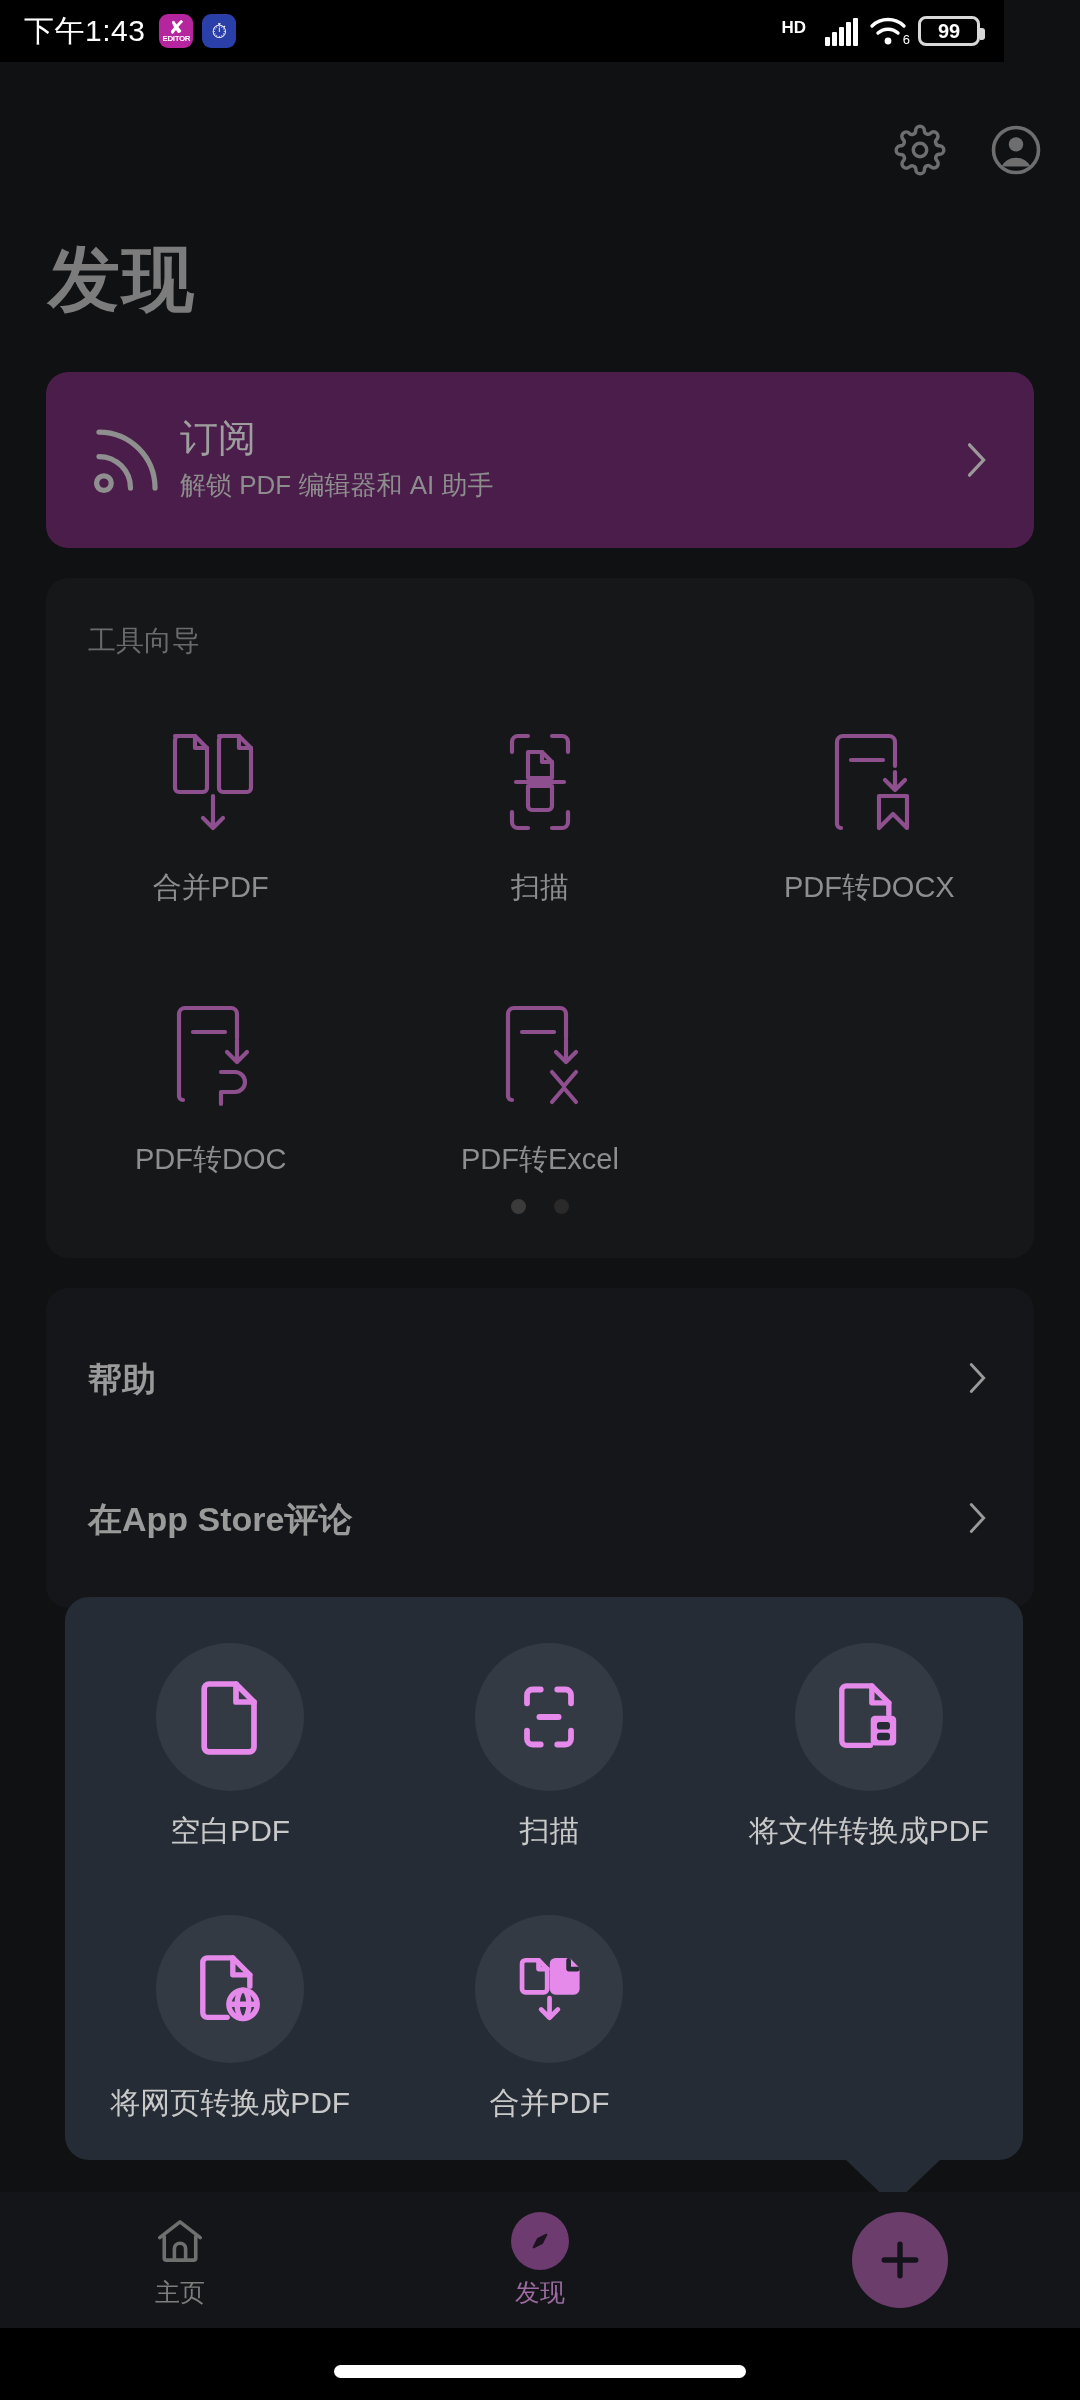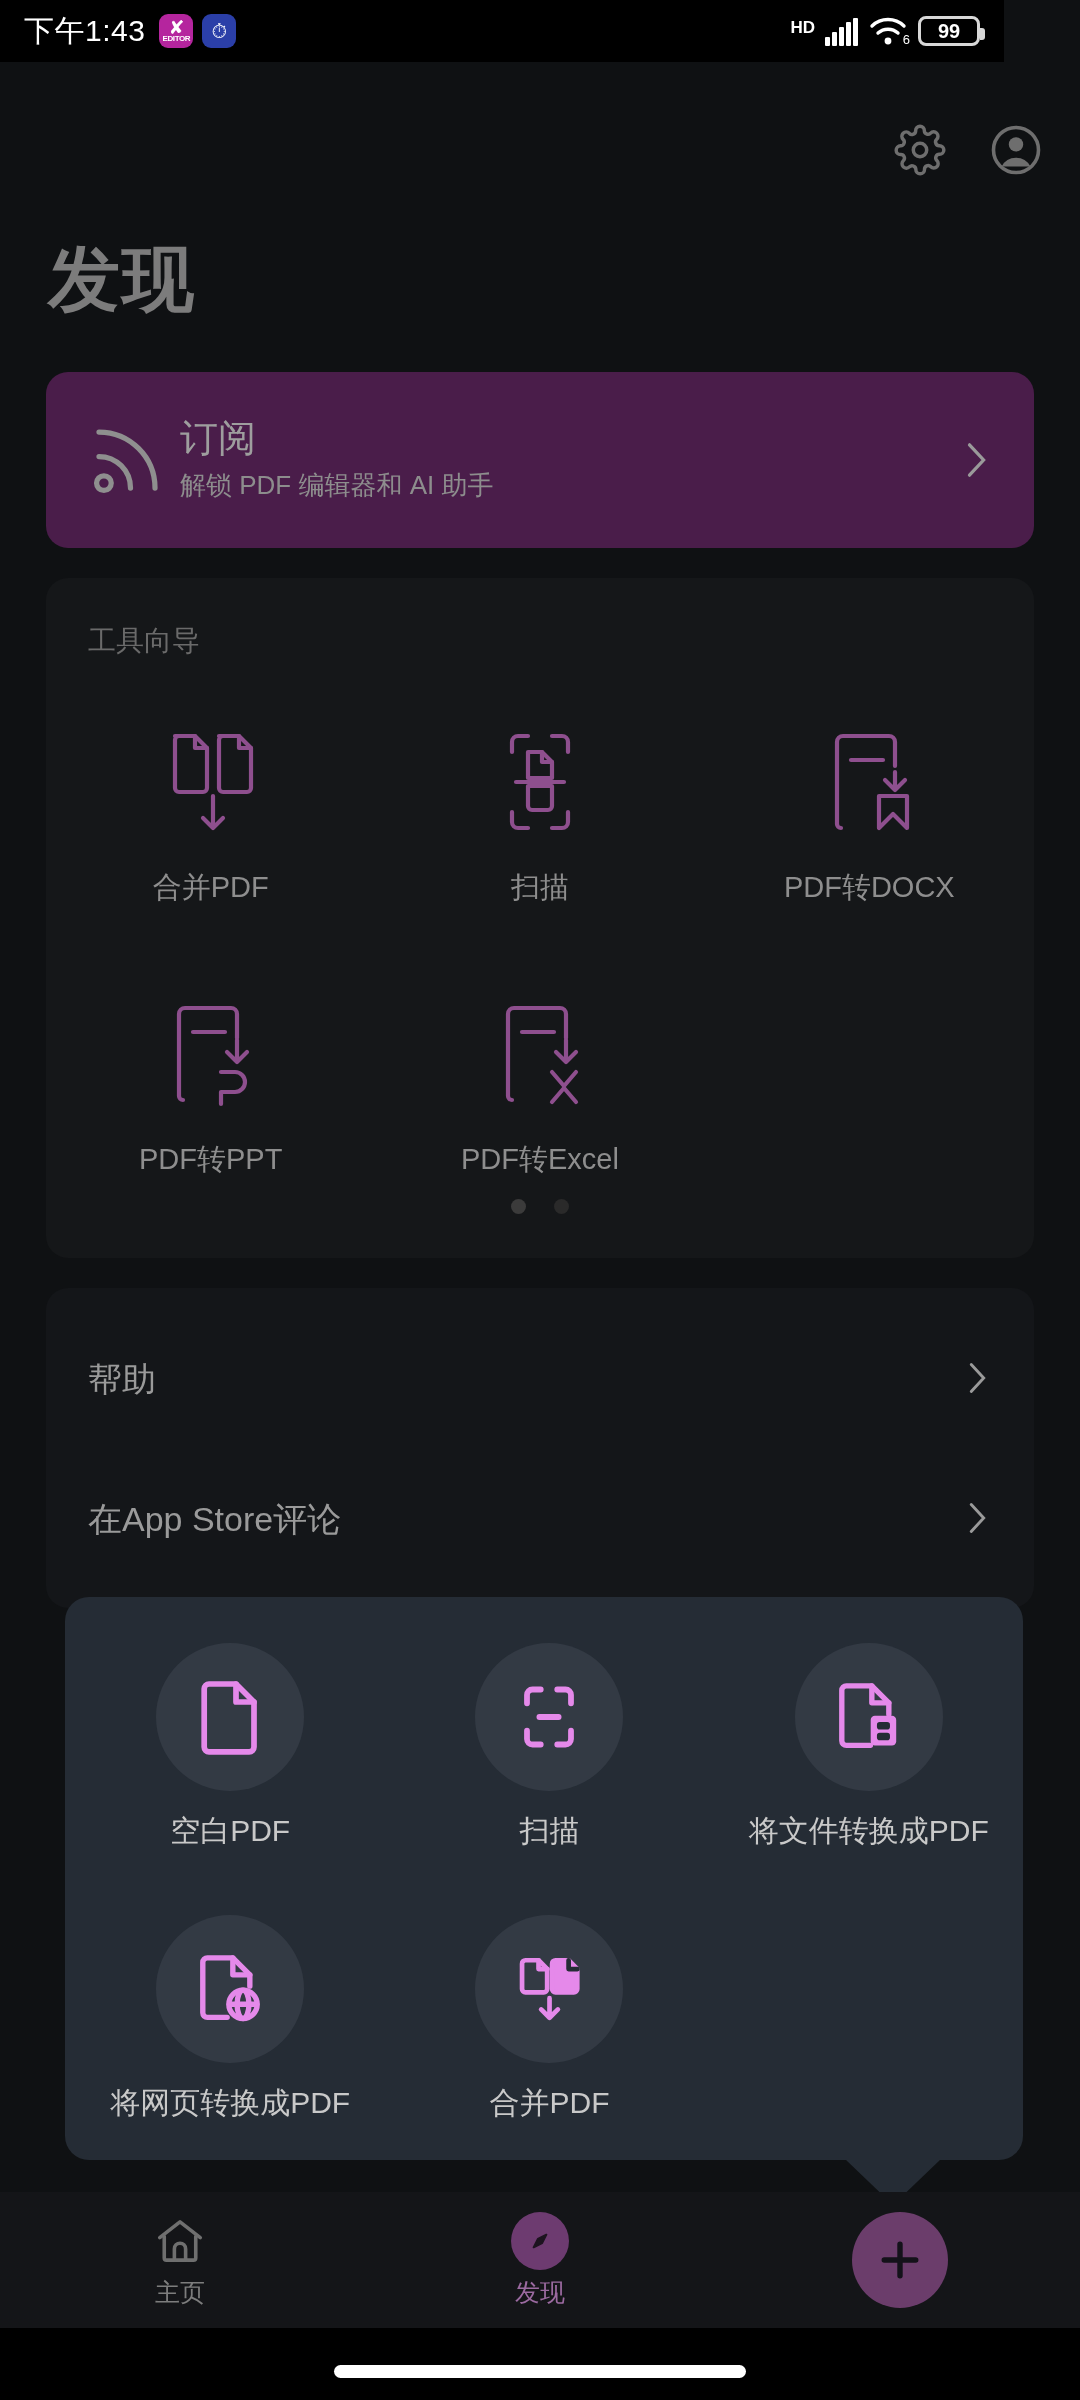--- a/index.html
+++ b/index.html
@@ -22,21 +22,21 @@
   .app-badge{
     width:34px;height:34px;border-radius:9px;display:flex;flex-direction:column;
     align-items:center;justify-content:center;overflow:hidden;position:relative;
   }
   .badge-editor{ background:#b5259e; }
   .badge-editor .bg-glyph{ font-size:19px; color:#fff; line-height:15px; }
   .badge-editor .bg-text{ font-size:8px;color:#fff;font-weight:bold;line-height:8px;letter-spacing:-.4px;}
   .badge-blue{ background:#2b3fa8; }
   .badge-blue .bg-glyph{ font-size:20px;color:#fff;line-height:20px; }
   .sb-right{ margin-left:auto; display:flex; align-items:flex-end; gap:10px; }
-  .hd-wrap{ display:flex; align-items:flex-end; gap:10px; }
+  .hd-wrap{ display:flex; align-items:flex-end; gap:19px; }
   .hd-text{ font-size:17px;font-weight:bold;color:#fff;line-height:17px;margin-bottom:10px;}
   .bars{ display:flex;align-items:flex-end;gap:2px;height:28px; }
   .bars i{ display:block;width:5px;background:#fff;border-radius:1px; }
   .bars i:nth-child(1){height:9px}.bars i:nth-child(2){height:14px}
   .bars i:nth-child(3){height:19px}.bars i:nth-child(4){height:24px}
   .bars i:nth-child(5){height:28px}
   .wifi-wrap{ position:relative; width:40px; height:30px; }
   .wifi-wrap svg{ position:absolute; left:0; top:0; }
   .wifi-6{ position:absolute; right:-2px; bottom:-1px; font-size:13px; color:#fff; }
   .battery{
@@ -96,21 +96,21 @@
   .menu-card{
     position:absolute; left:46px; top:1288px; width:988px; height:320px;
     background:#141619; border-radius:22px;
   }
   .menu-row{
     position:absolute; left:0; width:988px; height:140px;
     display:flex; align-items:center; padding:0 42px;
   }
   .menu-row.r1{ top:22px; }
   .menu-row.r2{ top:162px; }
-  .menu-label{ font-size:34px; color:#9a9a9a; flex:1; }
+  .menu-label{ font-size:34px; color:#9a9a9a; flex:1;font-weight:bold; }
 
   
   .popup{
     position:absolute; left:65px; top:1597px; width:958px; height:563px;
     background:#252c35; border-radius:24px;
   }
   .popup-tail{
     position:absolute; left:845px; top:2159px;
     width:0;height:0;border-left:48px solid transparent;border-right:48px solid transparent;
     border-top:46px solid #252c35;
@@ -275,21 +275,21 @@
 
       <div class="tool">
         <div class="tool-ico">
           <svg width="104" height="116" viewBox="0 0 52 58" fill="none" stroke="#8e4f8e" stroke-width="2.1" stroke-linecap="round" stroke-linejoin="round">
             <path d="M12 52 a2 2 0 0 1-2-2 V9 a3 3 0 0 1 3-3 h23 a3 3 0 0 1 3 3 v12"></path>
             <path d="M17 18 H33"></path>
             <path d="M39 22 v10 M34 28 l5 5 5-5"></path>
             <path d="M31 38 h7 a5 5 0 0 1 0 10 h-7 v6"></path>
           </svg>
         </div>
-        <div class="tool-label">PDF转PPT</div>
+        <div class="tool-label">PDF转DOC</div>
       </div>
 
       <div class="tool">
         <div class="tool-ico">
           <svg width="104" height="116" viewBox="0 0 52 58" fill="none" stroke="#8e4f8e" stroke-width="2.1" stroke-linecap="round" stroke-linejoin="round">
             <path d="M12 52 a2 2 0 0 1-2-2 V9 a3 3 0 0 1 3-3 h23 a3 3 0 0 1 3 3 v12"></path>
             <path d="M17 18 H33"></path>
             <path d="M39 22 v10 M34 28 l5 5 5-5"></path>
             <path d="M32 38 l6 7 6-7"></path>
             <path d="M32 53 l6-7 6 7"></path>

